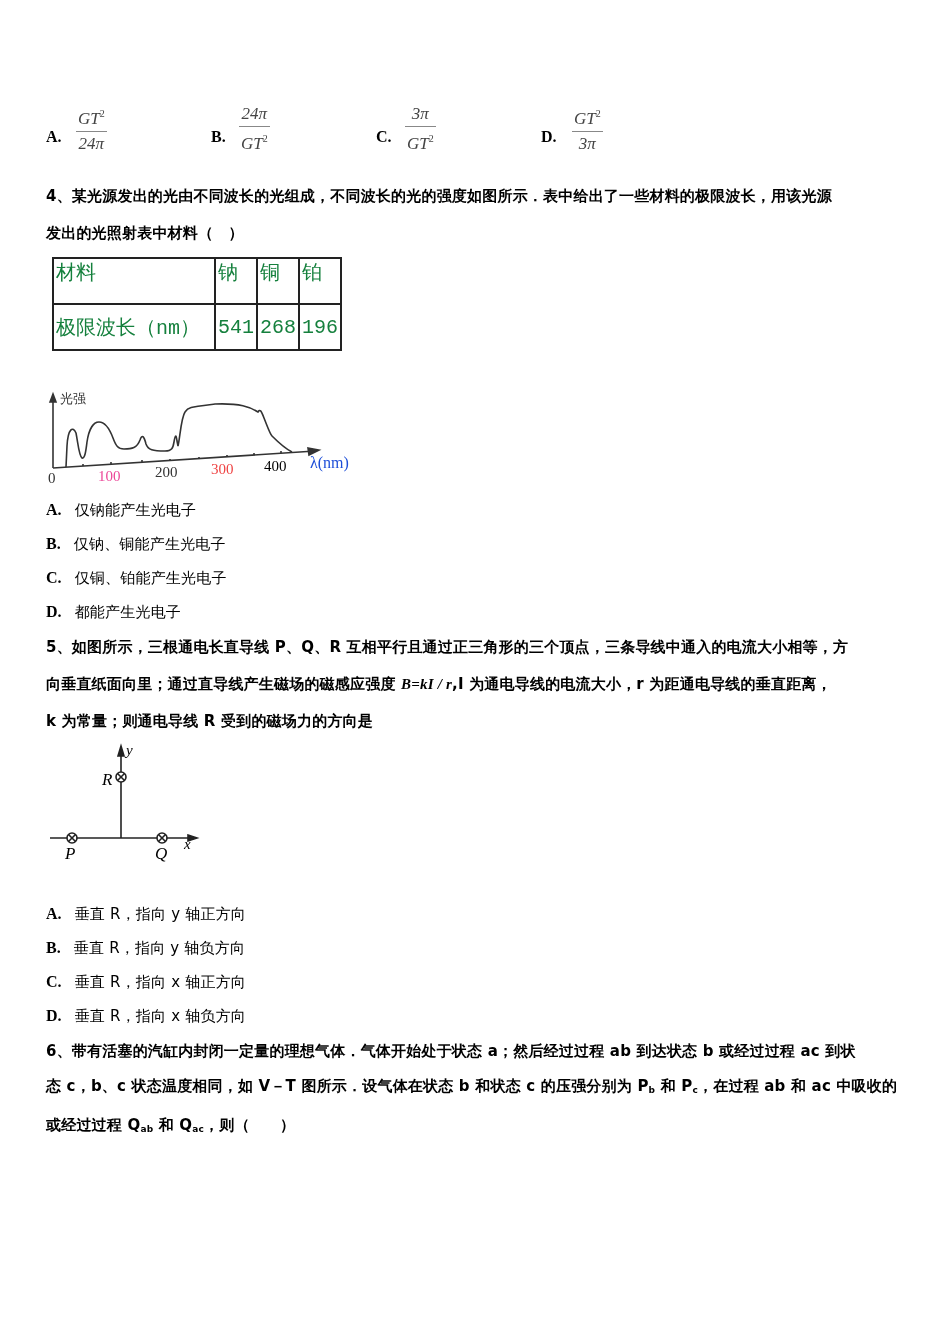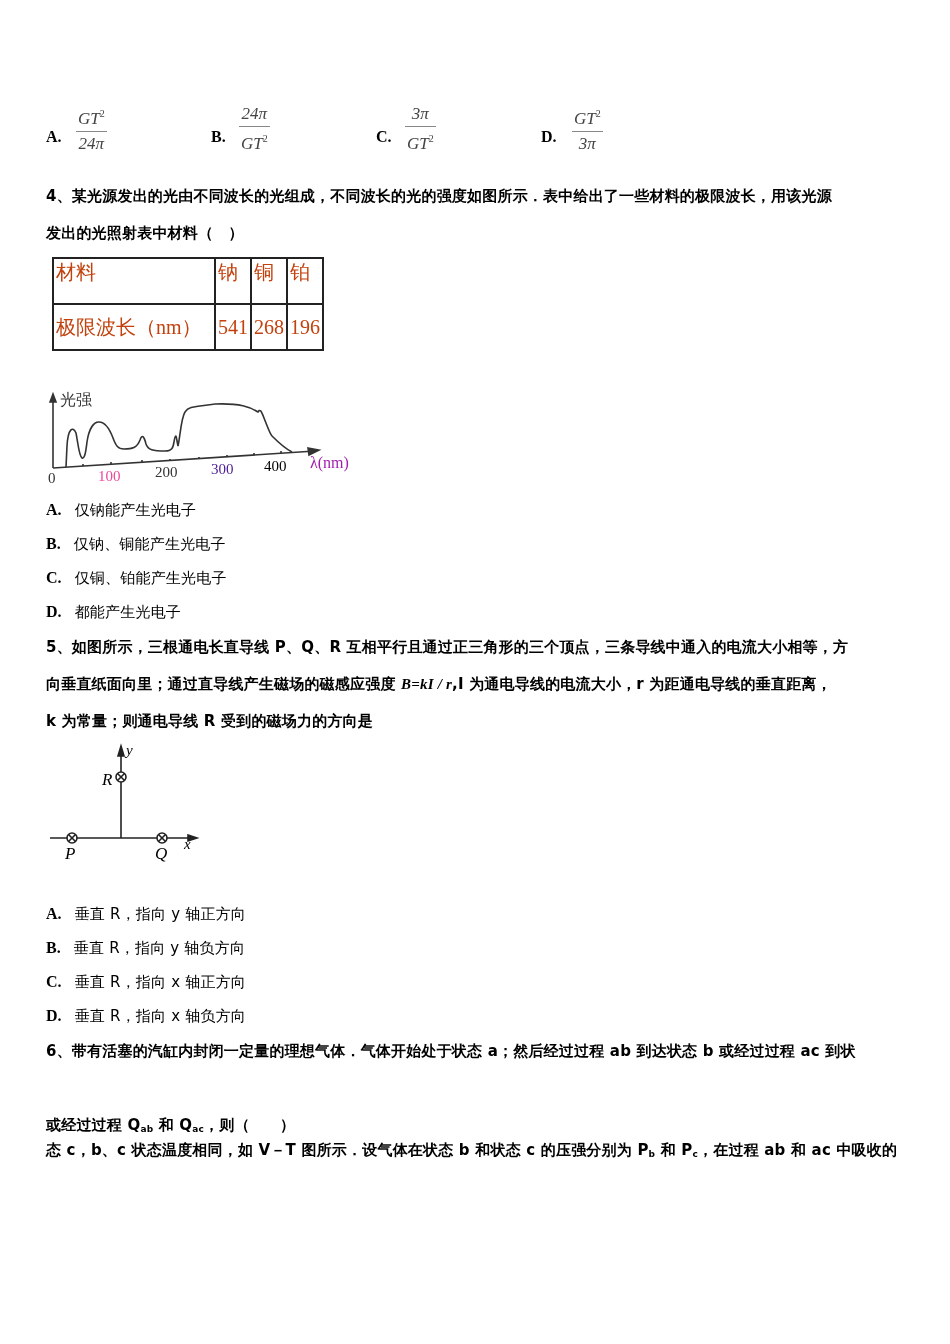--- a/index.html
+++ b/index.html
@@ -8,21 +8,21 @@
     font-family: "DejaVu Sans", sans-serif; color: #000;
   }
   .abs { position: absolute; }
   .txt { font-size: 15px; line-height: 20px; white-space: nowrap; font-weight: bold; letter-spacing: 0.2px; }
   .serif { font-family: "Liberation Serif", "DejaVu Serif", serif; }
   .optlabel { font-family: "Liberation Serif", serif; font-weight: bold; font-size: 16px; }
   .frac { position: absolute; display: flex; flex-direction: column; align-items: center; font-family: "Liberation Serif", serif; font-style: italic; color: #444; font-size: 17px; }
   .frac .num, .frac .den { line-height: 20px; padding: 0 2px; }
   .frac .bar { width: 100%; border-top: 1px solid #888; margin: 2px 0; }
   .frac sup { font-size: 10px; font-style: normal; }
-  table.mat { border-collapse: collapse; font-family: Liberation Serif, serif; font-size: 20px; color: #c2410c; }
+  table.mat { border-collapse: collapse; font-family: Liberation Mono, monospace; font-size: 20px; color: #15803d; }
   table.mat td { border: 2px solid #222; padding: 0 2px; height: 44px; vertical-align: top; }
   table.mat tr:nth-child(2) td { height: 44px; vertical-align: middle; }
   .sub { font-size: 9px; vertical-align: -2px; }
   .ital { font-style: italic; font-family: "Liberation Serif", serif; }
 </style>
 </head>
 <body>
 
 <div>
   <span class="abs optlabel" style="left:46px; top:128px;">A.</span>
@@ -89,26 +89,26 @@
       <line x1="43" y1="78" x2="43" y2="76"></line>
       <line x1="71" y1="76" x2="71" y2="74"></line>
       <line x1="102" y1="74" x2="102" y2="72"></line>
       <line x1="130" y1="73" x2="130" y2="71"></line>
       <line x1="159" y1="71" x2="159" y2="69"></line>
       <line x1="187" y1="69" x2="187" y2="67"></line>
       <line x1="214" y1="67" x2="214" y2="65"></line>
       <line x1="241" y1="65" x2="241" y2="63"></line>
     </g>
   </svg>
-  <span class="abs serif" style="left:20px; top:2px; font-size:16px; color:#333;">光强</span>
-  <span class="abs serif" style="left:270px; top:66px; font-size:16px; color:#a21caf;">λ(nm)</span>
+  <span class="abs serif" style="left:20px; top:2px; font-size:13px; color:#333;">光强</span>
+  <span class="abs serif" style="left:270px; top:66px; font-size:16px; color:#1d4ed8;">λ(nm)</span>
   <span class="abs serif" style="left:8px; top:82px; font-size:15px; color:#333;">0</span>
   <span class="abs serif" style="left:58px; top:80px; font-size:15px; color:#ec4899;">100</span>
   <span class="abs serif" style="left:115px; top:76px; font-size:15px; color:#333;">200</span>
-  <span class="abs serif" style="left:171px; top:73px; font-size:15px; color:#4c1d95;">300</span>
+  <span class="abs serif" style="left:171px; top:73px; font-size:15px; color:#ef4444;">300</span>
   <span class="abs serif" style="left:224px; top:70px; font-size:15px; color:#000000;">400</span>
 </div>
 
 <div>
   <div class="abs" style="left:46px; top:500px;">
     <span class="optlabel">A.</span>
     <span class="txt" style="margin-left:8px; font-weight:normal;">仅钠能产生光电子</span>
   </div>
   <div class="abs" style="left:46px; top:534px;">
     <span class="optlabel">B.</span>
@@ -171,18 +171,18 @@
     <span class="optlabel">C.</span>
     <span class="txt" style="margin-left:8px; font-weight:normal;margin-top:25px;">垂直 R，指向 x 轴正方向</span>
   </div>
   <div class="abs" style="left:46px; top:1006px;">
     <span class="optlabel">D.</span>
     <span class="txt" style="margin-left:8px; font-weight:normal;">垂直 R，指向 x 轴负方向</span>
   </div>
 </div>
 
 <div class="abs txt" style="left:46px; top:1041px;">6、带有活塞的汽缸内封闭一定量的理想气体．气体开始处于状态 a；然后经过过程 ab 到达状态 b 或经过过程 ac 到状</div>
-<div class="abs txt" style="left:46px; top:1140px;">
+<div class="abs txt" style="left:46px; top:1076px;">
   <span>态 c，b、c 状态温度相同，如 V－T 图所示．设气体在状态 b 和状态 c 的压强分别为 P</span><span class="sub">b</span><span> 和 P</span><span class="sub">c</span><span>，在过程 ab 和 ac 中吸收的</span>
 </div>
 <div class="abs txt" style="left:46px; top:1115px;">
   <span>或经过过程 Q</span><span class="sub">ab</span><span> 和 Q</span><span class="sub">ac</span><span>，则（　　）</span>
 </div>
 
 </body></html>

